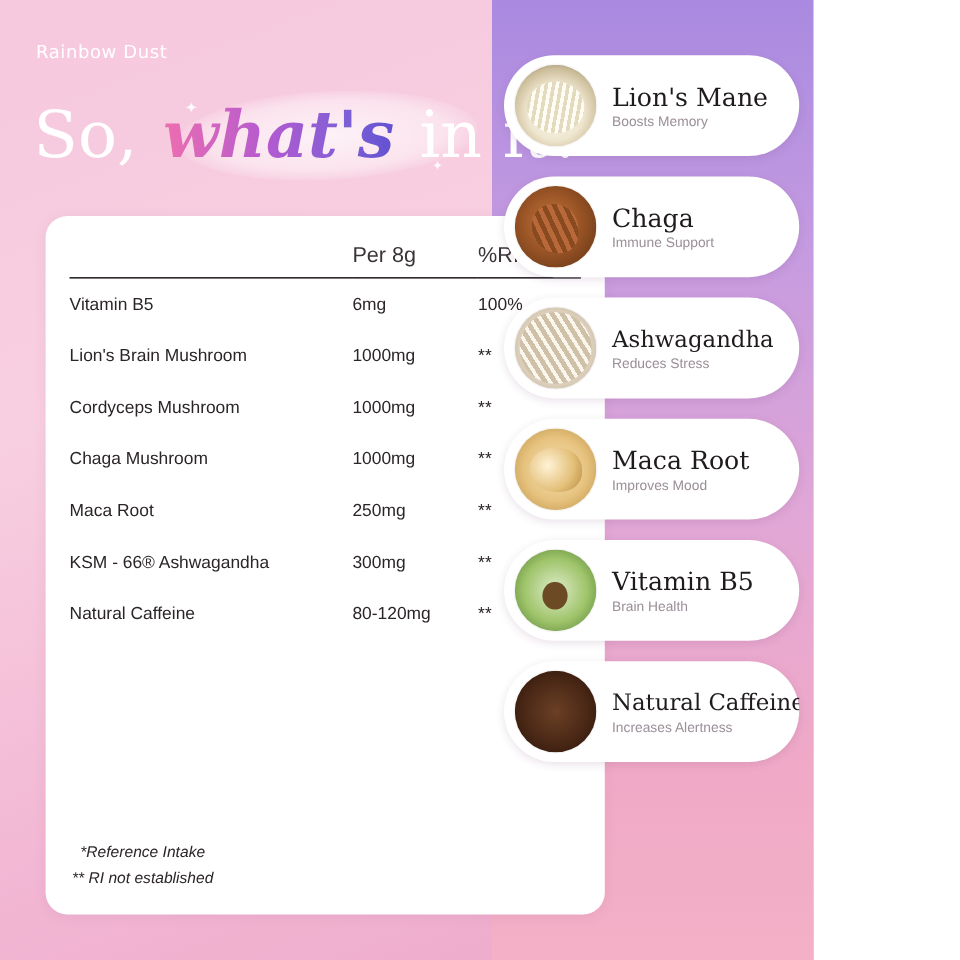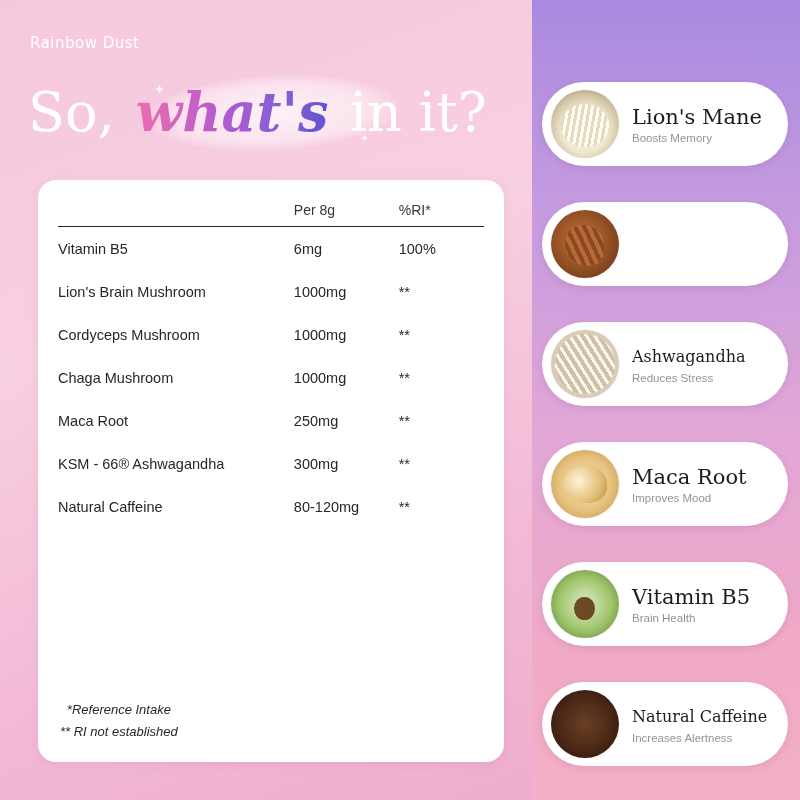--- a/index.html
+++ b/index.html
@@ -8,21 +8,21 @@
   }
   body {
     width: 800px;
     height: 800px;
     font-family: "Liberation Sans", sans-serif;
     overflow: hidden;
   }
 
   .page {
     position: relative;
-    width: 800px;
+    width: 678px;
     height: 800px;
     background: linear-gradient(160deg, #f6c8de 0%, #f8cfe0 35%, #f2b7d4 70%, #eda8c9 100%);
     overflow: hidden;
   }
 
   
   .right-panel {
     position: absolute;
     top: 0;
     right: 0;
@@ -106,21 +106,21 @@
     top: 18px;
   }
   .nutri-table {
     width: 100%;
     border-collapse: collapse;
     font-size: 14.5px;
     color: #262224;
   }
   .nutri-table th {
     font-weight: normal;
-    font-size: 14px;
+    font-size: 18px;
     text-align: left;
     color: #3a3438;
     padding: 4px 0 8px 0;
   }
   .nutri-table thead tr {
     border-bottom: 1.3px solid #2c2628;
   }
   .nutri-table td {
     padding: 14px 0 13px 0;
     color: #2b2528;
@@ -152,21 +152,20 @@
     position: relative;
     height: 84px;
     margin-bottom: 17px;
     background: #ffffff;
     border-radius: 44px;
     box-shadow: 0 2px 7px rgba(120, 70, 120, 0.16);
     display: flex;
     align-items: center;
     padding-left: 8px;
     box-sizing: border-box;
-    margin-top: 36px;
   }
   .thumb {
     width: 68px;
     height: 68px;
     border-radius: 50%;
     flex: 0 0 68px;
     overflow: hidden;
     position: relative;
     border: 1px solid rgba(0,0,0,0.04);
   }
@@ -180,21 +179,21 @@
     line-height: 24px;
     color: #1f1b1d;
     white-space: nowrap;
   }
   .pill-sub {
     font-size: 11.5px;
     color: #9a8f98;
     margin-top: 3px;
     white-space: nowrap;
   }
-  .pill-title.small { font-size: 16px; text-align: center; }
+  .pill-title.small { font-size: 19px; text-align: center; }
 
   
   .art { position: absolute; inset: 0; }
   .art-lions { background: radial-gradient(circle at 50% 58%, #fdfaf0 0%, #efe6cf 45%, #cbbd9a 70%, #6b5a3e 100%); }
   .art-lions::after {
     content: "";
     position: absolute; left: 14%; top: 20%; width: 72%; height: 64%;
     border-radius: 50%;
     background: repeating-linear-gradient(100deg, #fffdf4 0 3px, #e3d9bd 3px 6px);
     opacity: 0.95;
@@ -328,20 +327,24 @@
       <div class="pill-text">
         <div class="pill-title">Lion's Mane</div>
         <div class="pill-sub">Boosts Memory</div>
       </div>
     </div>
 
     <div class="pill">
       <div class="thumb">
           <div class="art art-chaga"></div>
         </div>
+      <div class="pill-text">
+        <div class="pill-title">Chaga</div>
+        <div class="pill-sub">Immune Support</div>
+      </div>
     </div>
 
 
     <div class="pill">
       <div class="thumb">
           <div class="art art-ashwa"></div>
         </div>
       <div class="pill-text">
         <div class="pill-title small">Ashwagandha</div>
         <div class="pill-sub">Reduces Stress</div>

